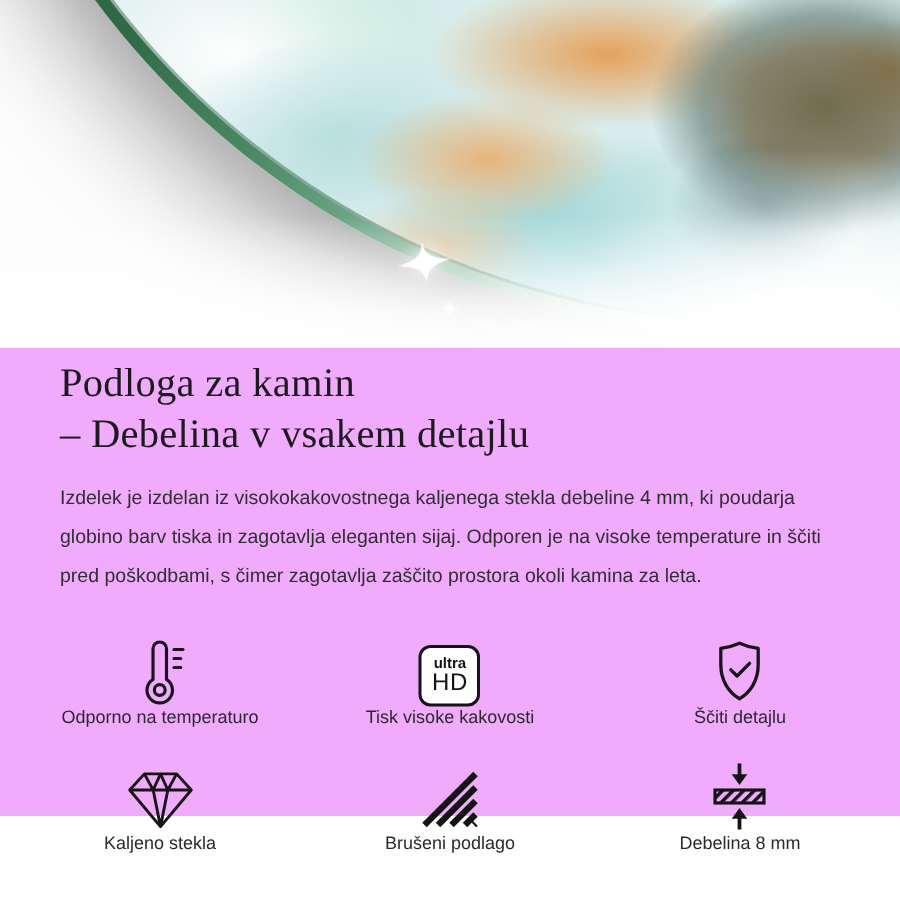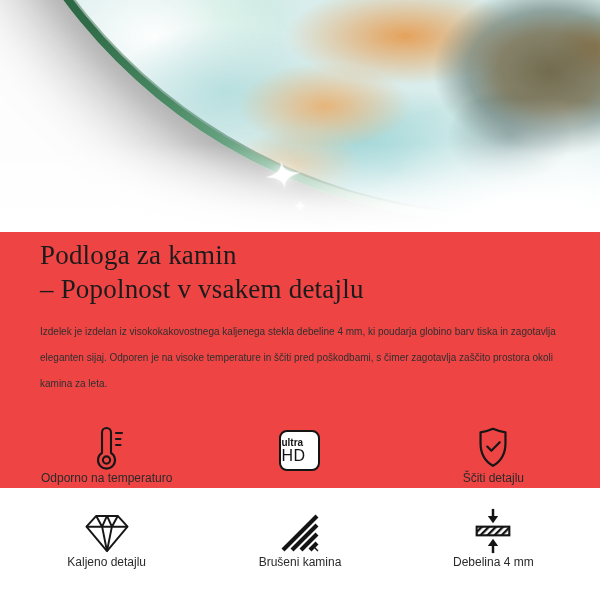--- a/index.html
+++ b/index.html
@@ -1,18 +1,18 @@
 <!DOCTYPE html>
 <html><head>
 <meta charset="utf-8">
 <style>
   html,body{margin:0;padding:0;}
   body{width:600px;height:600px;overflow:hidden;background:#ffffff;
        font-family:"Liberation Sans", sans-serif;color:#2e2e2e;}
-  .page{position:relative;width:600px;height:488px;background:#ef4444;}
+  .page{position:relative;width:600px;height:544px;background:#f0abfc;}
 
   
   .hero{position:relative;width:600px;height:232px;overflow:hidden;background:#fdfdfd;}
   .disc-edge{position:absolute;left:-45px;top:-879px;width:1102px;height:1102px;border-radius:50%;
     background:conic-gradient(from 120deg,
       #ffffff 0deg,#f1f8f4 50deg,#dcefe4 62deg,#b1d5bf 74deg,#7cb394 86deg,
       #4b8a64 98deg,#2f6b47 110deg,#27603e 125deg,#27603e 150deg,#ffffff 172deg,#ffffff 360deg);
     box-shadow:-26px 30px 60px rgba(104,104,104,.40), -8px 12px 26px rgba(120,120,120,.22);}
   .disc-art{position:absolute;inset:8px;border-radius:50%;
     border:2px solid rgba(40,95,60,.45);
@@ -37,30 +37,30 @@
   .hero-fade{position:absolute;inset:0;pointer-events:none;
     background:
       radial-gradient(ellipse 340px 210px at 530px 245px, #ffffff 22%, rgba(255,255,255,0) 70%),
       linear-gradient(to bottom, rgba(255,255,255,0) 62%, rgba(255,255,255,.85) 90%, #ffffff 100%);}
 
   
   .content{position:relative;}
   h1{margin:6px 40px 0;font-family:"Liberation Serif", serif;font-weight:400;
      font-size:27px;line-height:34px;color:#1b1b1b;letter-spacing:.2px;}
   h1 span{display:block;}
-  .desc{margin:13px 40px 0;max-width:532px;font-size:10px;line-height:26px;color:#2f2f2f;}
+  .desc{margin:13px 40px 0;max-width:532px;font-size:13px;line-height:26px;color:#2f2f2f;}
 
   
   .features{margin-top:26px;padding:0 10px;display:grid;
     grid-template-columns:1fr 1fr 1fr;row-gap:22px;}
   .feature{display:flex;flex-direction:column;align-items:center;}
   .icon-box{height:48px;display:flex;align-items:flex-end;justify-content:center;}
   .feature-label{margin-top:0;font-size:12px;color:#2a2a2a;}
   .uhd-box{width:41px;height:41px;border:2.5px solid #141414;border-radius:8px;
-    display:flex;flex-direction:column;justify-content:center;
+    display:flex;flex-direction:column;align-items:center;justify-content:center;
     box-sizing:border-box;color:#141414;background:#fff;}
   .uhd-top{font-size:10px;font-weight:700;line-height:10px;}
   .uhd-bottom{font-size:16px;font-weight:400;line-height:15px;letter-spacing:.5px;}
 </style>
 </head>
 <body>
 
 <div class="page">
 
   <section class="hero">
@@ -73,21 +73,21 @@
     </svg>
     <svg class="sparkle-small" viewBox="0 0 40 40">
       <path d="M20 2 C21.5 14 26 18 38 20 C26 22 21.5 26 20 38 C18.5 26 14 22 2 20 C14 18 18.5 14 20 2 Z" fill="#ffffff"></path>
     </svg>
     <div class="hero-fade"></div>
   </section>
 
   <section class="content">
     <h1>
       <span>Podloga za kamin</span>
-      <span>– Popolnost v vsakem detajlu</span>
+      <span>– Debelina v vsakem detajlu</span>
     </h1>
     <p class="desc">Izdelek je izdelan iz visokokakovostnega kaljenega stekla debeline 4 mm, ki poudarja globino barv tiska in zagotavlja eleganten sijaj. Odporen je na visoke temperature in ščiti pred poškodbami, s čimer zagotavlja zaščito prostora okoli kamina za leta.</p>
 
     <div class="features">
 
       <div class="feature">
         <div class="icon-box">
           <svg width="36" height="47" viewBox="0 0 36 47" fill="none" stroke="#161616" stroke-width="2.1" stroke-linecap="round">
             <path d="M13 28.9 V8.5 a4.5 4.5 0 0 1 9 0 V28.9 a8.5 8.5 0 1 1 -9 0 Z"></path>
             <circle cx="17.5" cy="36" r="3.6"></circle>
@@ -97,64 +97,65 @@
         <div class="feature-label">Odporno na temperaturo</div>
       </div>
 
       <div class="feature">
         <div class="icon-box">
           <div class="uhd-box">
             <span class="uhd-top">ultra</span>
             <span class="uhd-bottom">HD</span>
           </div>
         </div>
+        <div class="feature-label">Tisk visoke kakovosti</div>
       </div>
 
       <div class="feature">
         <div class="icon-box">
           <svg width="44" height="46" viewBox="0 0 44 48" fill="none" stroke="#161616" stroke-width="2.3" stroke-linejoin="round" stroke-linecap="round">
             <path d="M22 4 C26 5.8 30.5 7 35 7.6 V19 C35 30 29.5 38.3 22 42.6 C14.5 38.3 9 30 9 19 V7.6 C13.5 7 18 5.8 22 4 Z"></path>
             <path d="M16 22.5 l4.3 4.3 L29 18"></path>
           </svg>
         </div>
         <div class="feature-label">Ščiti detajlu</div>
       </div>
 
       <div class="feature">
         <div class="icon-box">
           <svg width="50" height="43" viewBox="0 0 50 44" fill="none" stroke="#161616" stroke-width="2" stroke-linejoin="round">
             <path d="M14 4 L36 4 L46 15 L25 40 L4 15 Z"></path>
             <path d="M4 15 H46 M14 4 L20 15 M36 4 L30 15 M20 15 L25 4 M30 15 L25 4 M20 15 L25 40 M30 15 L25 40"></path>
           </svg>
         </div>
-        <div class="feature-label">Kaljeno detajlu</div>
+        <div class="feature-label">Kaljeno stekla</div>
       </div>
 
       <div class="feature">
         <div class="icon-box">
           <svg width="44" height="44" viewBox="0 0 44 44" stroke="#141414" stroke-width="4.2">
             <path d="M5 39 L39 5 M14 39 L39 14 M23 39 L39 23 M32 39 L39 32 M38 39 L39 38"></path>
           </svg>
         </div>
-        <div class="feature-label">Brušeni kamina</div>
+        <div class="feature-label">Brušeni podlago</div>
       </div>
 
       <div class="feature">
         <div class="icon-box">
           <svg width="44" height="48" viewBox="0 0 44 50">
             <defs>
               <pattern id="hatch" width="5.2" height="5.2" patternUnits="userSpaceOnUse" patternTransform="rotate(45)">
                 <rect width="2.4" height="5.2" fill="#141414"></rect>
               </pattern>
             </defs>
             <line x1="22" y1="2" x2="22" y2="10.5" stroke="#141414" stroke-width="2.6"></line>
             <path d="M16.6 9.5 L27.4 9.5 L22 17 Z" fill="#141414"></path>
             <rect x="5" y="20.5" width="34" height="9" fill="url(#hatch)" stroke="#141414" stroke-width="2.2"></rect>
             <line x1="22" y1="48" x2="22" y2="39.5" stroke="#141414" stroke-width="2.6"></line>
             <path d="M16.6 40.5 L27.4 40.5 L22 33 Z" fill="#141414"></path>
           </svg>
         </div>
-        <div class="feature-label">Debelina 4 mm</div>
+        <div class="feature-label">Debelina 8 mm</div>
       </div>
 
     </div>
   </section>
 </div>
 
 </body></html>

